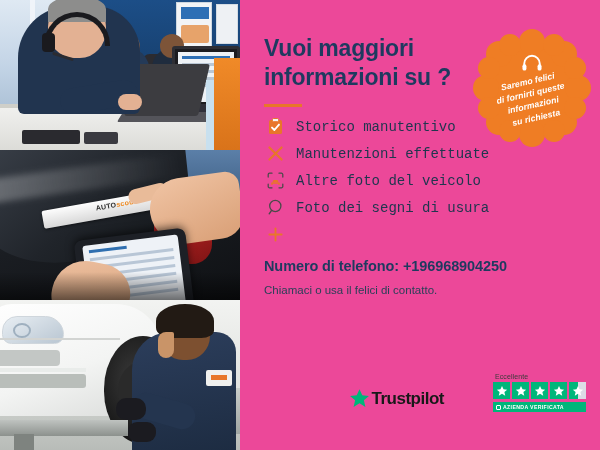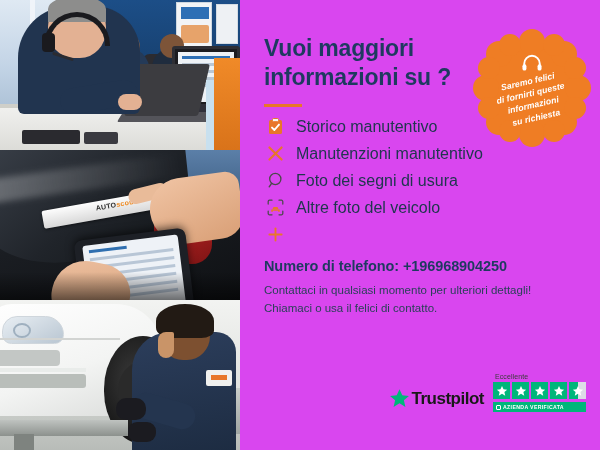--- a/index.html
+++ b/index.html
@@ -173,36 +173,36 @@
   .p3 .tarm{position:absolute;right:44px;bottom:26px;width:64px;height:26px;background:#24354f;border-radius:14px;transform:rotate(16deg);}
   .p3 .glove{position:absolute;right:94px;bottom:30px;width:30px;height:22px;background:#1b1b20;border-radius:10px;}
   .p3 .glove2{position:absolute;right:84px;bottom:8px;width:28px;height:20px;background:#1b1b20;border-radius:9px;}
   .p3 .badge{position:absolute;right:8px;bottom:64px;width:26px;height:16px;background:#f0f0ee;border-radius:2px;}
   .p3 .badge i{display:block;width:16px;height:5px;margin:5px auto 0;background:#e8762a;}
 
   
   .content {
     position: relative;
     flex: 1 1 auto;
-    background: #d946ef;
+    background: #ec4899;
     padding: 34px 26px 0 24px;
   }
   .title {
     font-size: 23px; font-weight: 700; line-height: 1.26;
     color: #1e3a5f; letter-spacing: -.2px;
     max-width: 210px;
   }
   .rule { width: 38px; height: 3px; background: #e8762a; margin: 12px 0 11px; }
 
   .feature-list { list-style: none; }
   .feature { display: flex; align-items: center; margin-bottom: 9px; }
   .fic { width: 22px; height: 18px; flex: 0 0 22px; margin-right: 10px;
          display: flex; align-items: center; justify-content: center; }
   .fic svg { display: block; }
-  .flabel { font-size: 16px; color: #20364f; line-height: 1; }
+  .flabel { font-size: 14px; color: #20364f; line-height: 1; font-family: Liberation Mono, monospace; }
 
   .phone {
     margin-top: 14px;
     font-size: 14.5px; font-weight: 700; color: #1e3a5f; letter-spacing: -.1px;
   }
   .sub { margin-top: 8px; font-size: 11.5px; color: #2a4058; line-height: 1.55; }
 
   
   .badge-wrap {
     position: absolute; right: 8px; top: 28px;
@@ -221,21 +221,21 @@
     transform: rotate(-13deg);
     text-align: center;
     font-size: 8.6px; font-weight: 700; font-style: italic;
     color: #ffffff; line-height: 1.42; letter-spacing: .1px;
     padding: 0 16px;
   }
 
   
   .tp {
     position: absolute; right: 14px; bottom: 38px;
-    display: flex; align-items: flex-end;
+    display: flex; align-items: flex-end; gap: 40px;
   }
   .tp-logo { display: flex; align-items: center; margin-right: 9px; padding-bottom: 3px; }
   .tp-logo .tp-name {
     font-size: 17px; font-weight: 700; color: #191919; letter-spacing: -.5px; margin-left: 2px;
   }
   .tp-right { display: flex; flex-direction: column; align-items: center; }
   .tp-word { font-size: 7px; color: #3b3b3b; letter-spacing: .1px; margin-bottom: 2px; align-self: flex-start; padding-left: 2px;}
   .stars { display: flex; gap: 2px; }
   .star-box { width: 17px; height: 17px; background: #00b67a; display: flex; align-items: center; justify-content: center; }
   .star-box.half { background: linear-gradient(90deg,#00b67a 50%,#dcdce6 50%); }
@@ -375,31 +375,21 @@
       <li class="feature">
         <span class="fic">
           <svg width="17" height="17" viewBox="0 0 17 17">
             <g stroke="#e8762a" stroke-width="2.1" stroke-linecap="round">
               <line x1="2.4" y1="2.4" x2="14.6" y2="14.6"></line>
               <line x1="14.6" y1="2.4" x2="2.4" y2="14.6"></line>
             </g>
             <circle cx="8.5" cy="8.5" r="1.5" fill="#e8762a"></circle>
           </svg>
         </span>
-        <span class="flabel">Manutenzioni manutentivo</span>
-      </li>
-
-      <li class="feature">
-        <span class="fic">
-          <svg width="17" height="17" viewBox="0 0 17 17">
-            <circle cx="8.3" cy="7" r="5.6" fill="none" stroke="#4a4a4a" stroke-width="1.3"></circle>
-            <line x1="4.6" y1="11.4" x2="2.2" y2="14.8" stroke="#4a4a4a" stroke-width="1.4" stroke-linecap="round"></line>
-          </svg>
-        </span>
-        <span class="flabel">Foto dei segni di usura</span>
+        <span class="flabel">Manutenzioni effettuate</span>
       </li>
 
       <li class="feature">
         <span class="fic">
           <svg width="17" height="17" viewBox="0 0 17 17">
             <g fill="none" stroke="#4a4a4a" stroke-width="1.25" stroke-linecap="round">
               <path d="M1.2 5 V2.6 A1.4 1.4 0 0 1 2.6 1.2 H5"></path>
               <path d="M12 1.2 H14.4 A1.4 1.4 0 0 1 15.8 2.6 V5"></path>
               <path d="M15.8 12 V14.4 A1.4 1.4 0 0 1 14.4 15.8 H12"></path>
               <path d="M5 15.8 H2.6 A1.4 1.4 0 0 1 1.2 14.4 V12"></path>
@@ -407,33 +397,42 @@
             <path d="M4.2 10.6 h8.6 v2.1 h-1.7 v-.9 H5.9 v.9 H4.2 z" fill="#e8762a"></path>
             <path d="M5.3 10.4 l1.2-2.5 h4 l1.2 2.5 z" fill="#e8762a"></path>
           </svg>
         </span>
         <span class="flabel">Altre foto del veicolo</span>
       </li>
 
       <li class="feature">
         <span class="fic">
           <svg width="17" height="17" viewBox="0 0 17 17">
+            <circle cx="8.3" cy="7" r="5.6" fill="none" stroke="#4a4a4a" stroke-width="1.3"></circle>
+            <line x1="4.6" y1="11.4" x2="2.2" y2="14.8" stroke="#4a4a4a" stroke-width="1.4" stroke-linecap="round"></line>
+          </svg>
+        </span>
+        <span class="flabel">Foto dei segni di usura</span>
+      </li>
+
+      <li class="feature">
+        <span class="fic">
+          <svg width="17" height="17" viewBox="0 0 17 17">
             <g stroke="#e8762a" stroke-width="1.9" stroke-linecap="round">
               <line x1="8.5" y1="2.4" x2="8.5" y2="14.6"></line>
               <line x1="2.4" y1="8.5" x2="14.6" y2="8.5"></line>
             </g>
           </svg>
         </span>
       </li>
 
     </ul>
 
     <div class="phone">Numero di telefono: +196968904250</div>
     <div class="sub">
-      <div>Contattaci in qualsiasi momento per ulteriori dettagli!</div>
       <div>Chiamaci o usa il felici di contatto.</div>
     </div>
 
     <div class="badge-wrap">
       <svg class="scallop" viewBox="0 0 120 120">
         <g fill="#ef7d24">
           <circle cx="60" cy="60" r="44"></circle>
           <circle cx="60" cy="14" r="13"></circle>
             <circle cx="92" cy="26" r="13"></circle>
           <circle cx="106" cy="60" r="13"></circle>

